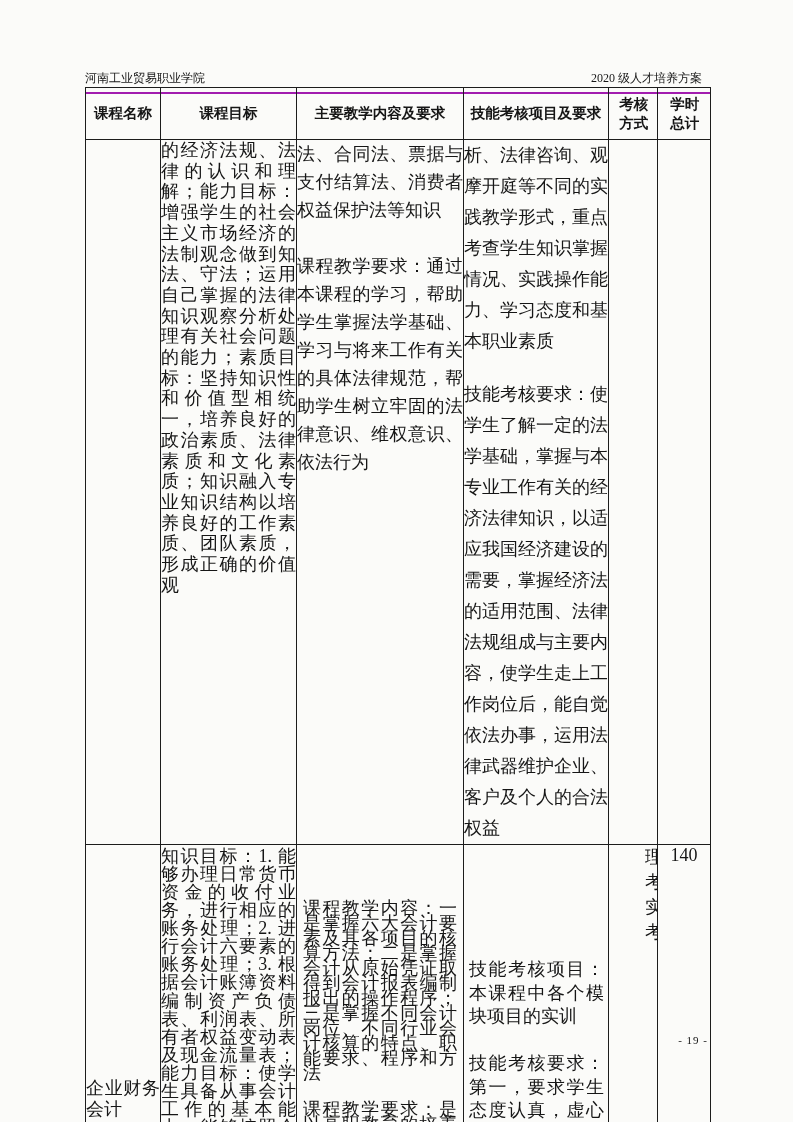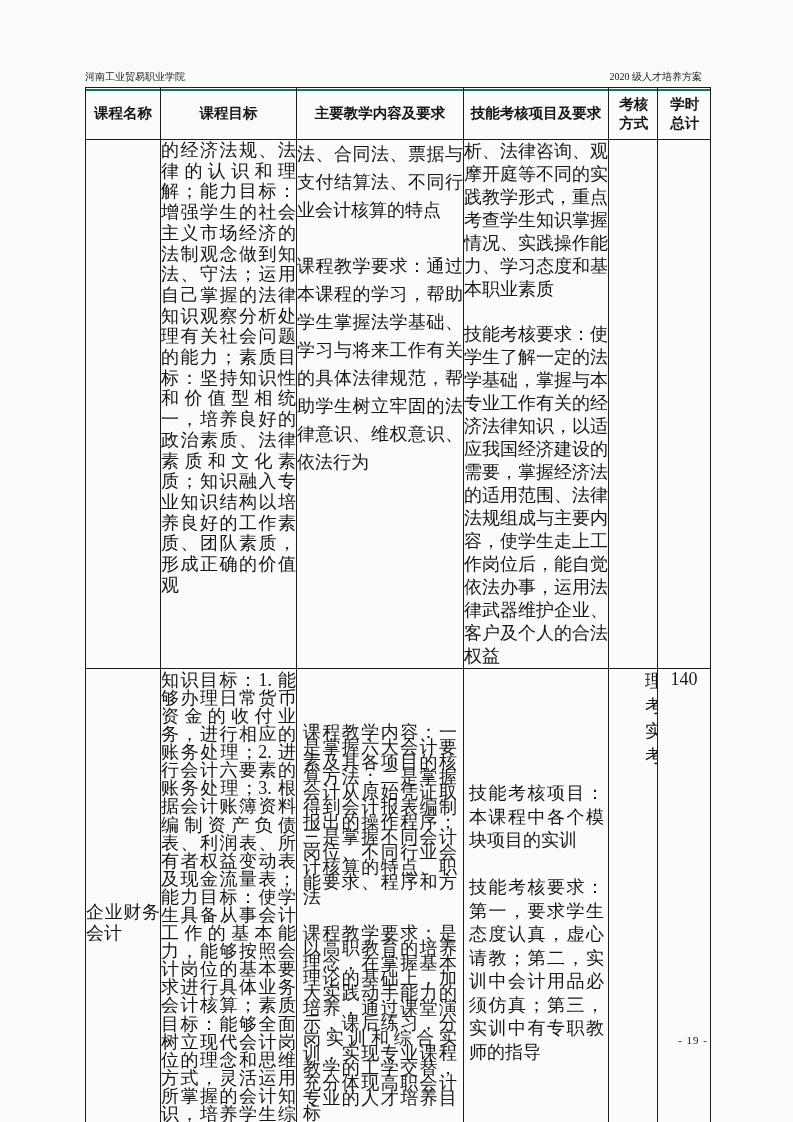--- a/index.html
+++ b/index.html
@@ -14,23 +14,23 @@
     overflow: hidden;
   }
   
   .running-header {
     position: absolute;
     left: 85px; top: 70px;
     width: 625px;
     display: flex;
     justify-content: space-between;
     align-items: flex-end;
-    font-size: 10px;
+    font-size: 12px;
     padding-bottom: 5px;
-    border-bottom: 2px solid #0f766e;
+    border-bottom: 2px solid #a21caf;
   }
   .running-header .right { padding-right: 8px; }
 
   
   table.course-table {
     position: absolute;
     left: 85px; top: 87px;
     width: 625px;
     border-collapse: collapse;
     table-layout: fixed;
@@ -70,21 +70,21 @@
   
   .c-content { padding: 2px 6px 0 6px; }
   .row-1 .c-content p { line-height: 28px; }
   .row-1 .c-content p + p { margin-top: 28px; }
   .row-2 .c-content { vertical-align: middle; padding: 0 6px; }
   .row-2 .c-content p { line-height: 15px; }
   .row-2 .c-content p + p { margin-top: 21px; }
 
   
   .c-assess { padding: 4px 4px 0 5px; }
-  .row-1 .c-assess p { line-height: 23px; }
+  .row-1 .c-assess p { line-height: 31px; }
   .row-1 .c-assess p + p { margin-top: 21.8px; }
   .row-2 .c-assess { vertical-align: middle; padding: 0 4px 0 5px; }
   .row-2 .c-assess p { line-height: 23.5px; }
   .row-2 .c-assess p + p { margin-top: 23.5px; }
 
   
   .c-method { vertical-align: middle; text-align: center; }
   .c-method span { display: inline-block; width: 2.1em; line-height: 25px; text-align: center; margin-left: 35px; }
   .c-hours { vertical-align: middle; text-align: center; font-size: 14px; }
 
@@ -130,21 +130,21 @@
     </thead>
     <tbody>
       <tr class="row-1">
         <td class="c-name cell">
             <p></p>
           </td>
         <td class="c-obj cell">
           <p>的经济法规、法律的认识和理解；能力目标：增强学生的社会主义市场经济的法制观念做到知法、守法；运用自己掌握的法律知识观察分析处理有关社会问题的能力；素质目标：坚持知识性和价值型相统一，培养良好的政治素质、法律素质和文化素质；知识融入专业知识结构以培养良好的工作素质、团队素质，形成正确的价值观</p>
         </td>
         <td class="c-content cell">
-          <p>法、合同法、票据与支付结算法、不同行业会计核算的特点</p>
+          <p>法、合同法、票据与支付结算法、消费者权益保护法等知识</p>
           <p>课程教学要求：通过本课程的学习，帮助学生掌握法学基础、学习与将来工作有关的具体法律规范，帮助学生树立牢固的法律意识、维权意识、依法行为</p>
         </td>
         <td class="c-assess cell">
           <p>析、法律咨询、观摩开庭等不同的实践教学形式，重点考查学生知识掌握情况、实践操作能力、学习态度和基本职业素质</p>
           <p>技能考核要求：使学生了解一定的法学基础，掌握与本专业工作有关的经济法律知识，以适应我国经济建设的需要，掌握经济法的适用范围、法律法规组成与主要内容，使学生走上工作岗位后，能自觉依法办事，运用法律武器维护企业、客户及个人的合法权益</p>
         </td>
         <td class="c-method cell"><span></span></td>
         <td class="c-hours cell"><span></span></td>
       </tr>
       <tr class="row-2">

